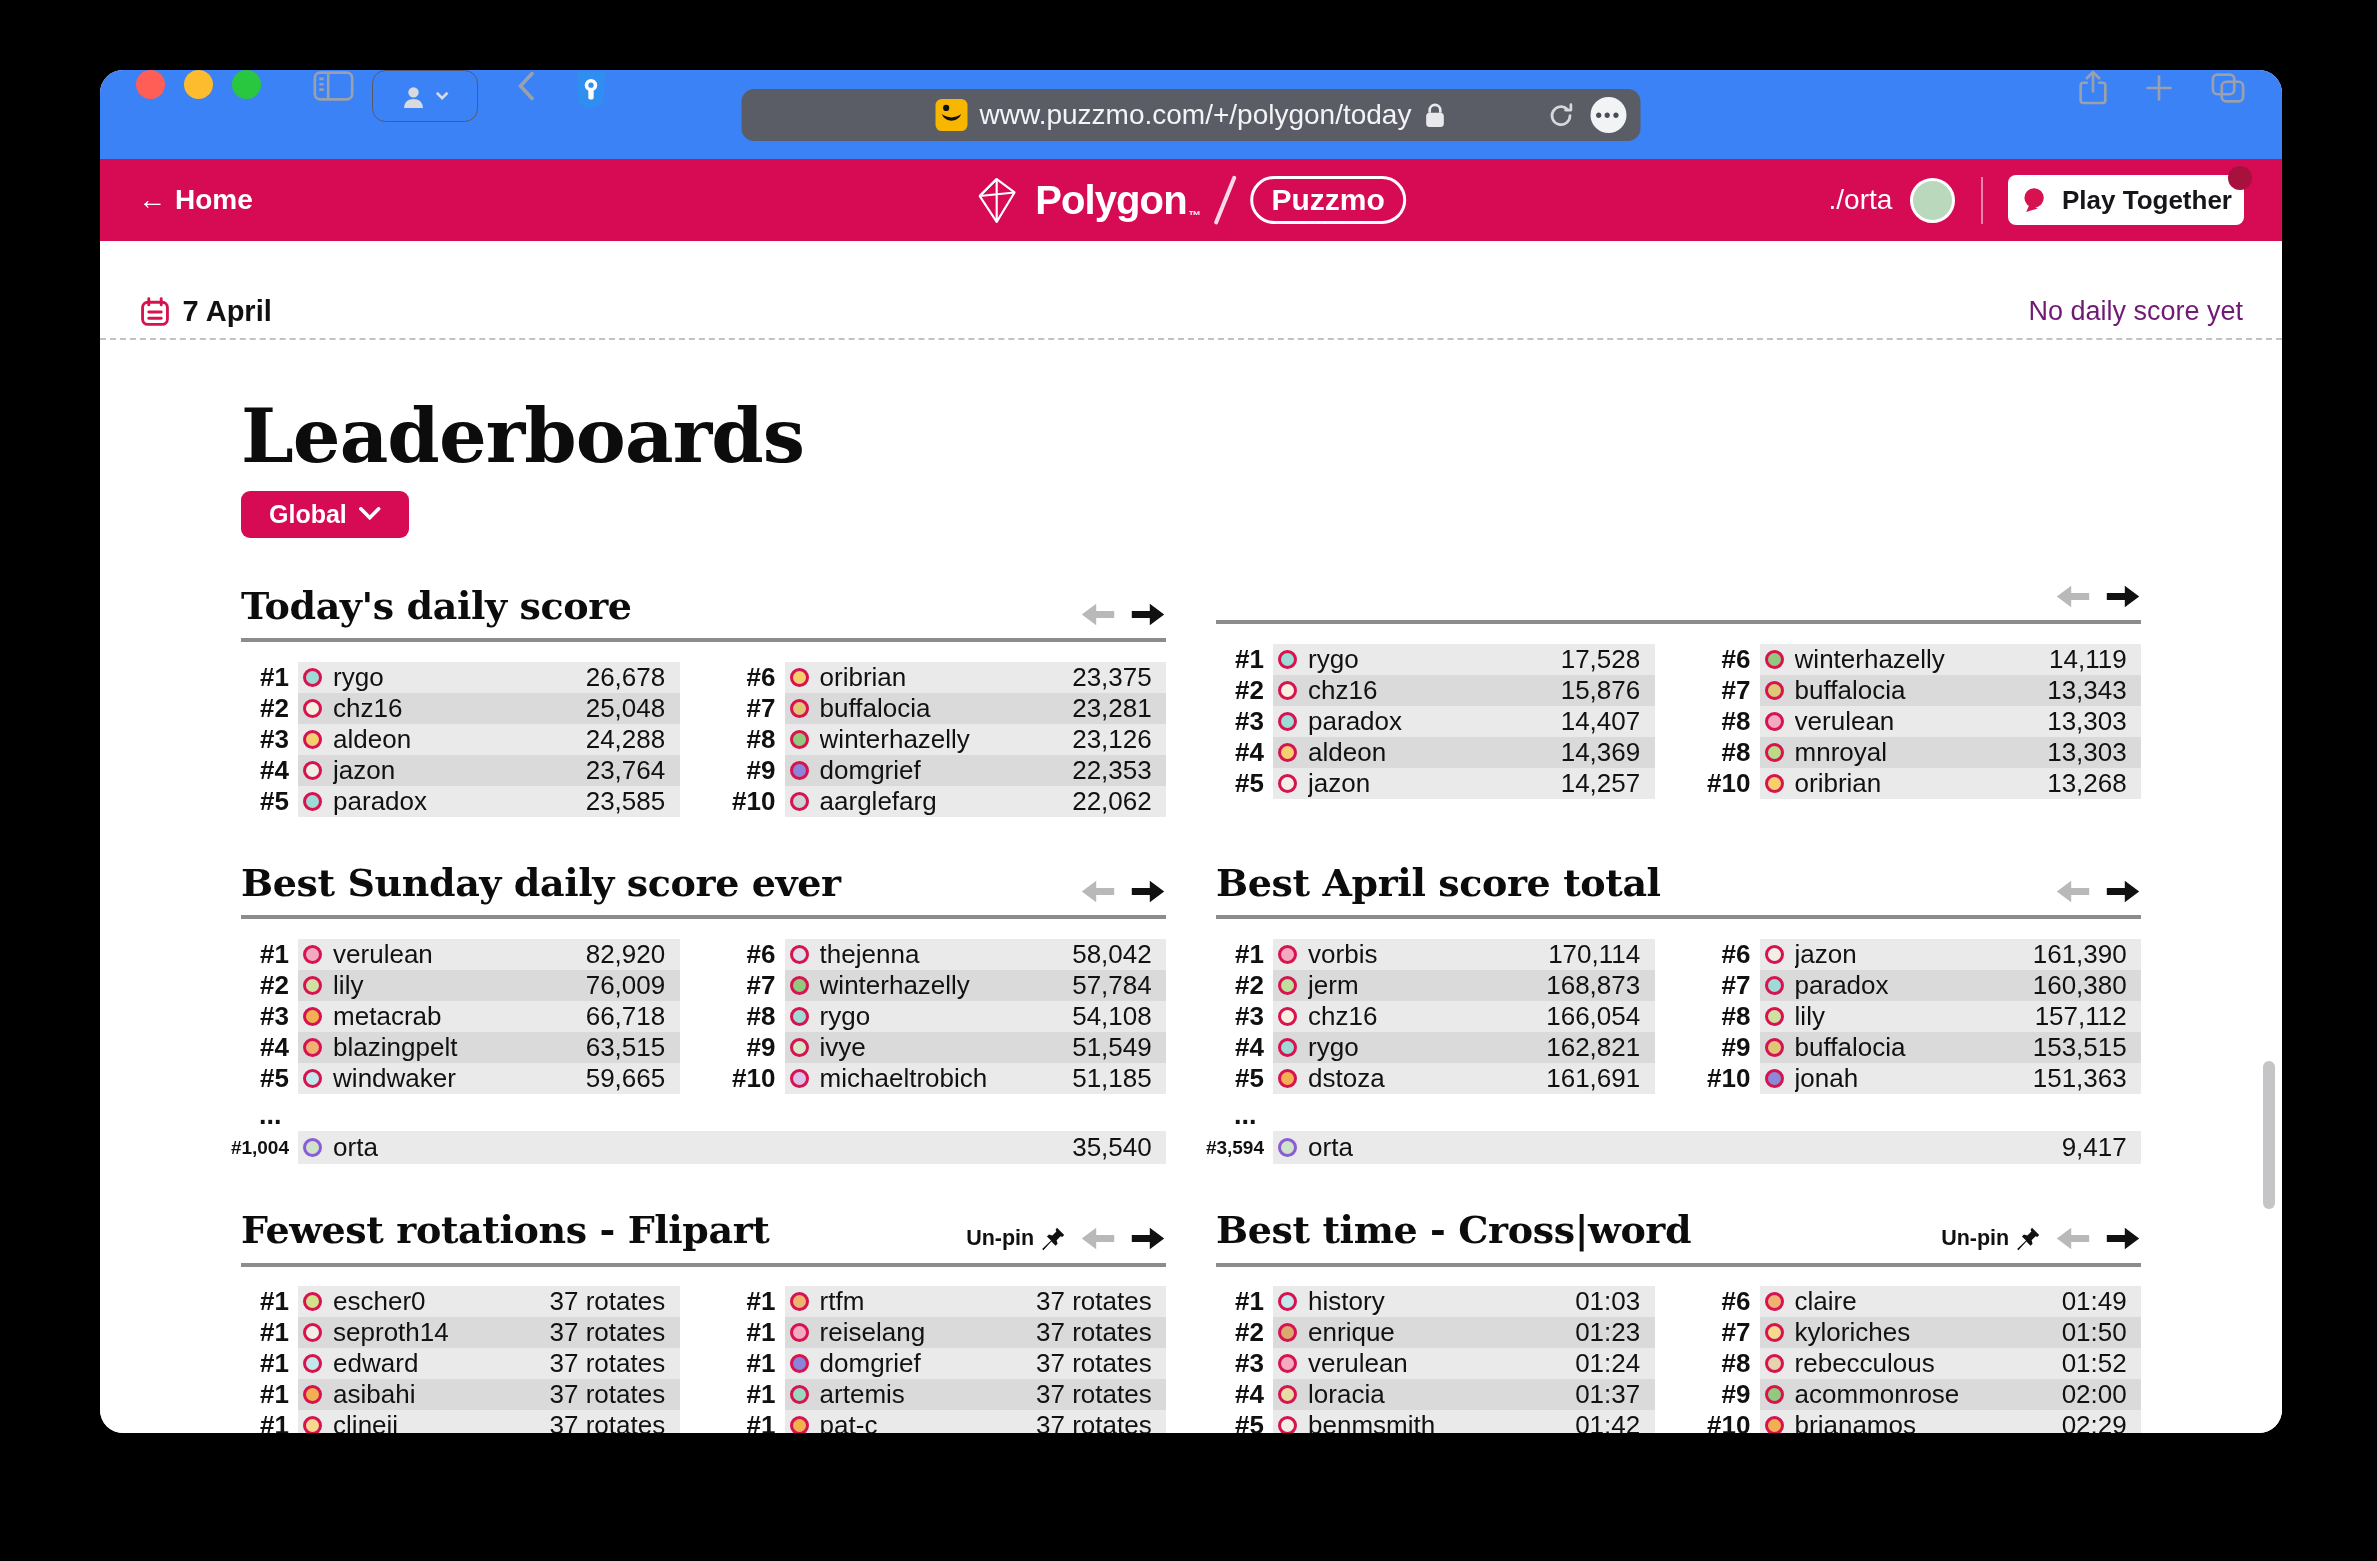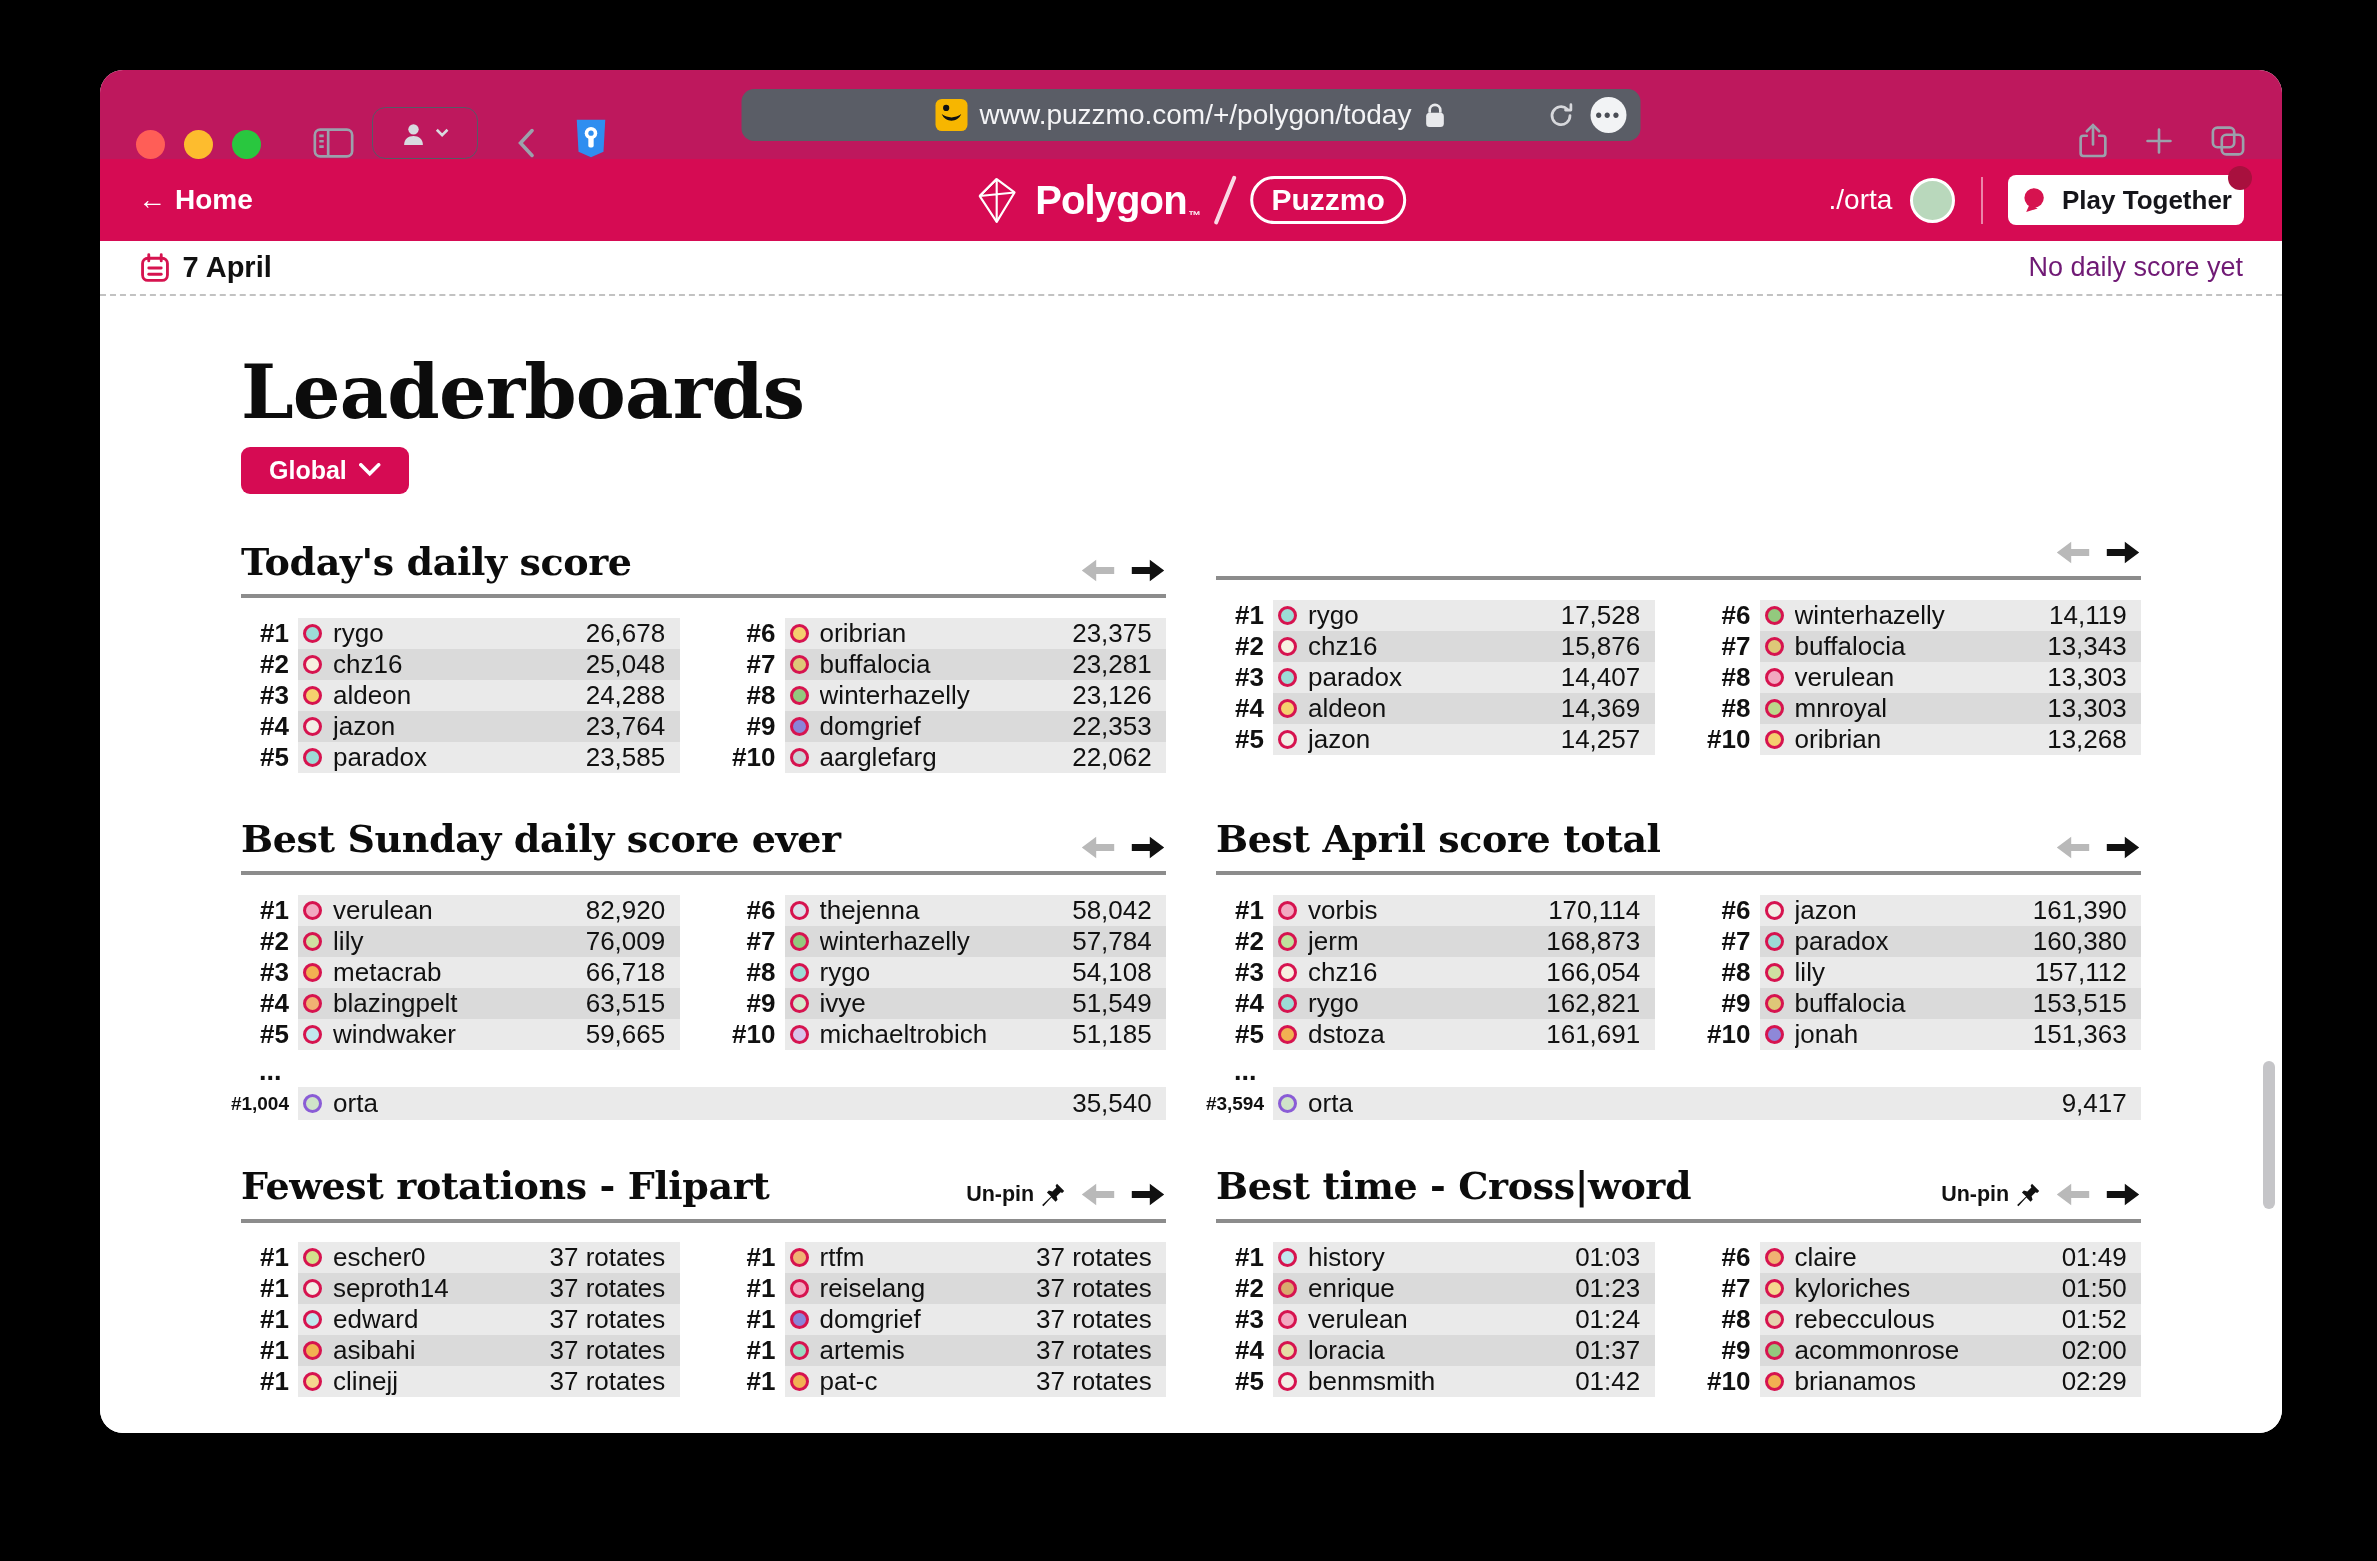--- a/index.html
+++ b/index.html
@@ -4,21 +4,21 @@
 <style>
   * { box-sizing: border-box; margin: 0; padding: 0; }
   html,body { width:2377px; height:1562px; background:#000; overflow:hidden;
               font-family:"Liberation Sans","DejaVu Sans",sans-serif; }
   :root{ --accent:#d60b53; --ring:#d6134f; --stripeA:#eaeaea; --stripeB:#dadada; }
 
   .window{ position:absolute; left:100px; top:70px; width:2182px; height:1363px;
            background:#fff; border-radius:23px; overflow:hidden; }
 
   
-  .toolbar{ position:relative; height:89px; background:#be185d; display:flex; align-items:flex-end; padding:0 36px; }
+  .toolbar{ position:relative; height:89px; background:#3b82f6; display:flex; align-items:flex-start; padding:0 36px; }
   .traffic{ display:flex; gap:19px; }
   .traffic span{ width:29px; height:29px; border-radius:50%; display:block; }
   .tl-red{ background:#ff5e57; } .tl-yellow{ background:#fdbc2e; } .tl-green{ background:#29c73f; }
   .tb-ic{ color:#9ba1ac; display:flex; align-items:center; justify-content:center; }
   .sidebar-ic{ margin-left:52px; }
   .profile-btn{ margin-left:18px; width:106px; height:52px; border:1.8px solid #575a66; border-radius:13.4px;
                 display:flex; align-items:center; justify-content:center; gap:9px; color:#d8dadf; }
   .back-ic{ margin-left:38px; }
   .op-ic{ margin-left:36px; }
   .urlbar{ position:absolute; left:50%; top:19px; transform:translateX(-50%); width:899px; height:52px;
@@ -43,21 +43,21 @@
   .acct{ margin-left:auto; display:flex; align-items:center; gap:18px; }
   .acct-name{ font-size:28px; }
   .acct-avatar{ width:45px; height:45px; border-radius:50%; background:#b9d8bc; border:3.6px solid #fff; }
   .acct-div{ width:2.7px; height:47px; background:rgba(255,255,255,.5); margin:0 7.2px; }
   .play-btn{ position:relative; background:#fff; color:#15151a; font-weight:bold; font-size:26px; height:50px;
              border-radius:8px; display:flex; align-items:center; gap:11.6px; padding:0 12px; }
   .play-dot{ position:absolute; right:-8px; top:-9px; width:24px; height:24px; border-radius:50%; background:#a8103e; }
 
   
   .datebar{ height:55px; display:flex; align-items:center; justify-content:space-between; padding:0 39px;
-            border-bottom:2.7px dashed #c2c2c2; background:#fff; }
+            border-bottom:2.7px dashed #c2c2c2; background:#fff;margin-top:44px; }
   .date-left{ display:flex; align-items:center; gap:11.6px; font-size:29px; font-weight:bold; color:#111; }
   .date-status{ font-size:27px; color:#701a75; }
 
   
   .content{ padding:52px 141px 0; background:#fff; }
   h1.page-title{ font-family:"DejaVu Serif","Liberation Serif",serif; font-size:75px; font-weight:bold;
                  color:#0c0c0c; letter-spacing:-0.9px; }
   .scope-pill{ margin-top:10.7px; display:inline-flex; align-items:center; gap:12.5px; background:var(--accent);
                color:#fff; font-weight:bold; font-size:25px; padding:9px 28px; border-radius:9px; }
   .boards{ display:grid; grid-template-columns:1fr 1fr; column-gap:50px; margin-top:45px; }

